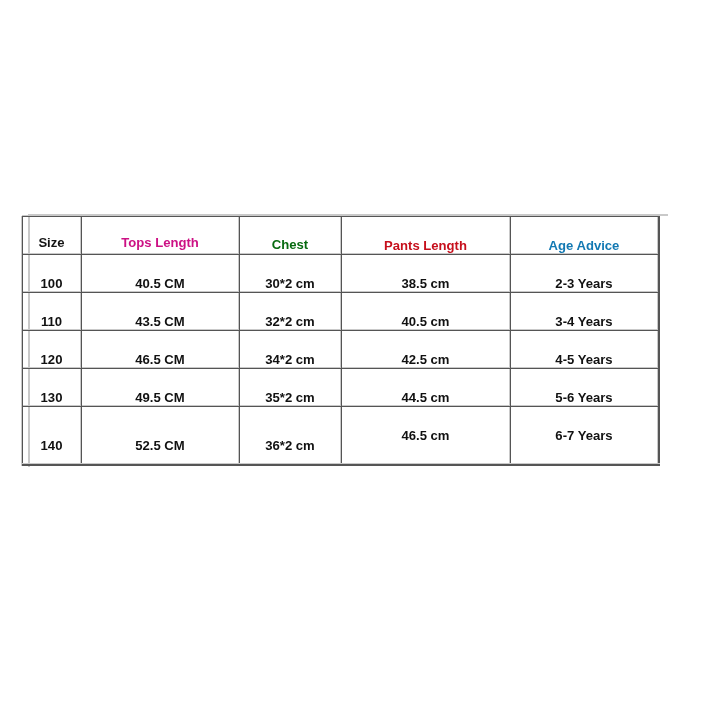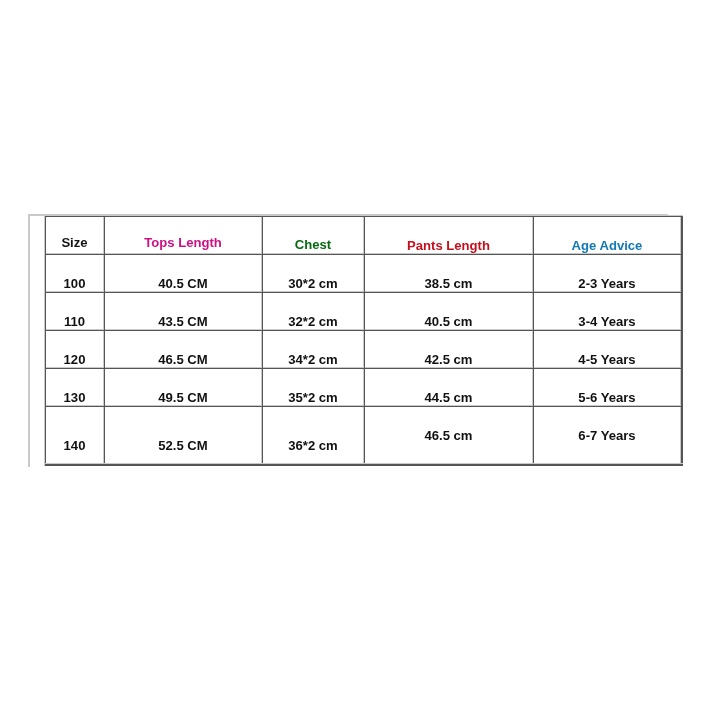--- a/index.html
+++ b/index.html
@@ -7,21 +7,21 @@
   body{width:705px;height:705px;background:#ffffff;
        font-family:"Liberation Sans",sans-serif;overflow:hidden;}
   #page{position:relative;width:705px;height:705px;}
 
   
   #frame-highlight{position:absolute;left:28px;top:214px;
        width:640px;height:253px;box-sizing:border-box;
        border-top:2px solid #c9c9c9;border-left:2px solid #c9c9c9;}
 
   
-  #size-table{position:absolute;left:45px;top:216px;
+  #size-table{position:absolute;left:22px;top:216px;
        width:582px;height:251px;box-sizing:border-box;}
 
   .gridline-v{position:absolute;top:0;width:1px;height:250px;background:#555555;}
   .gridline-h{position:absolute;left:0;height:1px;width:638px;background:#555555;}
   
   .bevel-v{position:absolute;top:0;width:1px;height:250px;background:#c9c9c9;}
   .bevel-h{position:absolute;left:0;height:1px;width:638px;background:#c9c9c9;}
 
   
   .cell{position:absolute;white-space:nowrap;text-align:center;

